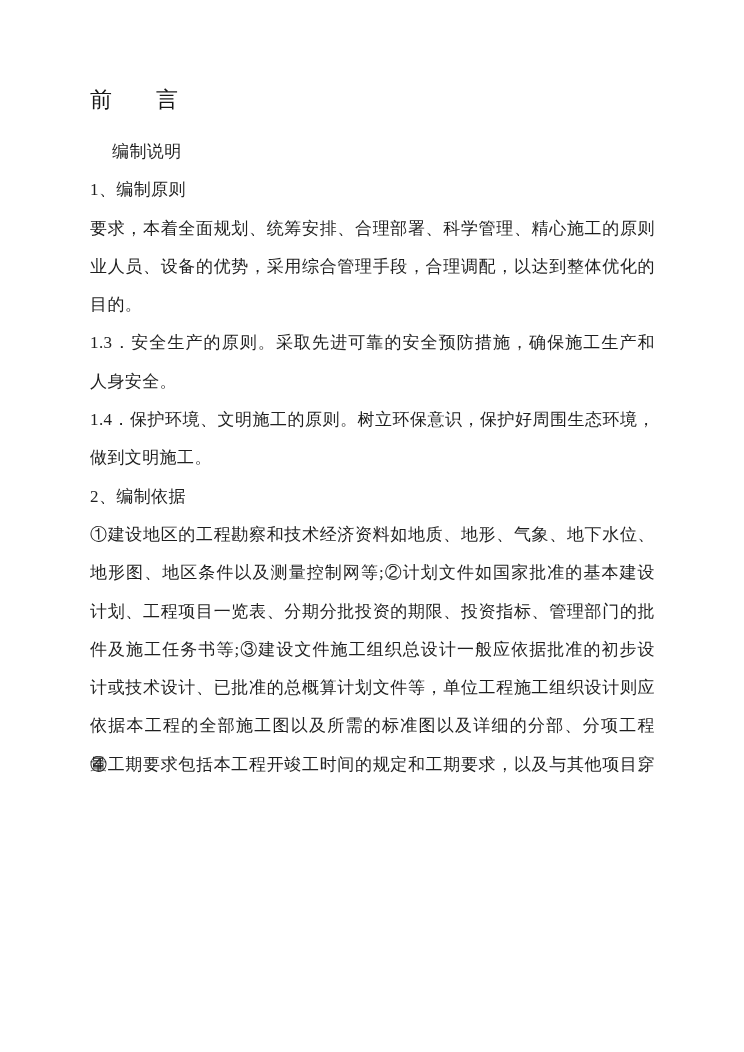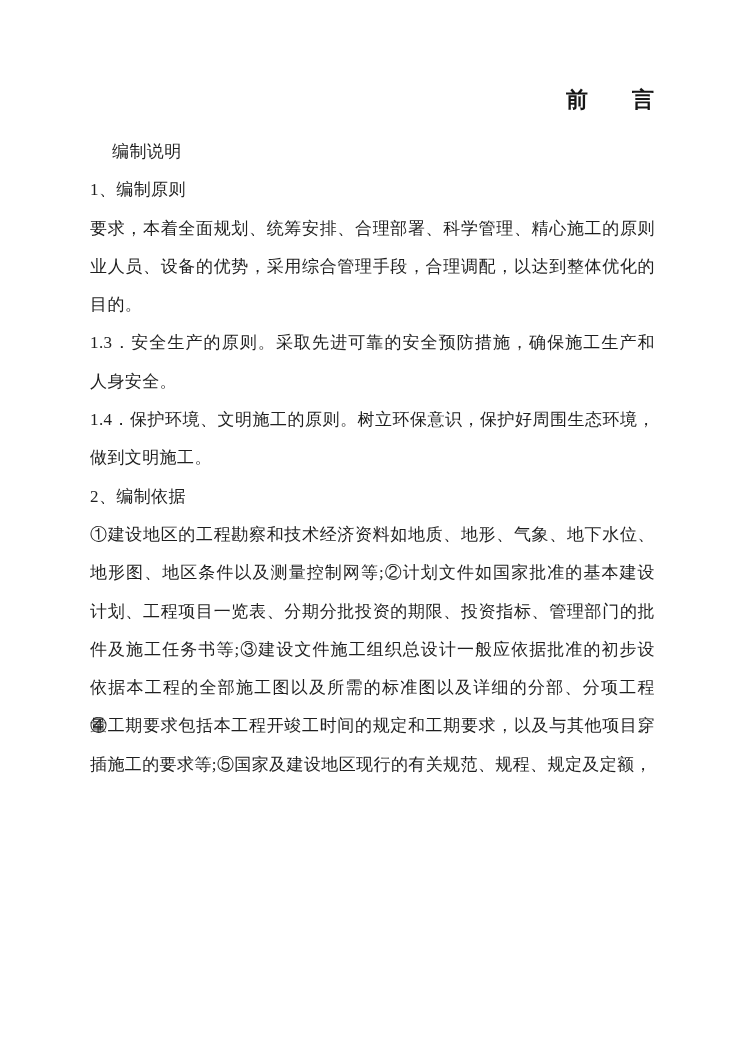--- a/index.html
+++ b/index.html
@@ -12,24 +12,24 @@
     width: 744px;
     height: 1052px;
     background: #ffffff;
     overflow: hidden;
     font-family: "Liberation Sans", "DejaVu Sans", sans-serif;
     color: #1f1f1f;
   }
   .doc-title {
     margin: 0 90px;
     padding-top: 84px;
-    text-align: right;
+    text-align: left;
     font-size: 22px;
     line-height: 32px;
-    font-weight: 700;
+    font-weight: 400;
     color: #161616;
   }
   .doc-body {
     margin: 17px 89px 0 90px;
     width: 565px;
   }
   .line {
     font-size: 17px;
     height: 38.3px;
     line-height: 38.3px;
@@ -59,17 +59,17 @@
       <div class="line">目的。</div>
       <div class="line full">1.3．安全生产的原则。采取先进可靠的安全预防措施，确保施工生产和</div>
       <div class="line">人身安全。</div>
       <div class="line full">1.4．保护环境、文明施工的原则。树立环保意识，保护好周围生态环境，</div>
       <div class="line">做到文明施工。</div>
       <div class="line">2、编制依据</div>
       <div class="line full">①建设地区的工程勘察和技术经济资料如地质、地形、气象、地下水位、</div>
       <div class="line full">地形图、地区条件以及测量控制网等;②计划文件如国家批准的基本建设</div>
       <div class="line full">计划、工程项目一览表、分期分批投资的期限、投资指标、管理部门的批</div>
       <div class="line full">件及施工任务书等;③建设文件施工组织总设计一般应依据批准的初步设</div>
+      <div class="line full">计或技术设计、已批准的总概算计划文件等，单位工程施工组织设计则应</div>
       <div class="line full">依据本工程的全部施工图以及所需的标准图以及详细的分部、分项工程量。</div>
       <div class="line full">④工期要求包括本工程开竣工时间的规定和工期要求，以及与其他项目穿</div>
-      <div class="line">插施工的要求等;⑤国家及建设地区现行的有关规范、规程、规定及定额，</div>
     </div>
 </div>
 
 </body></html>

